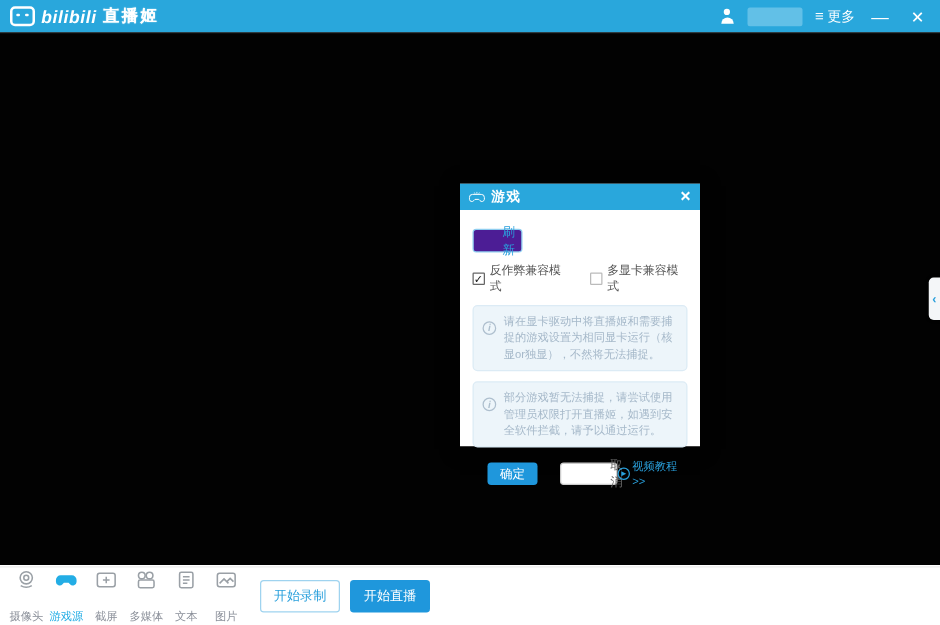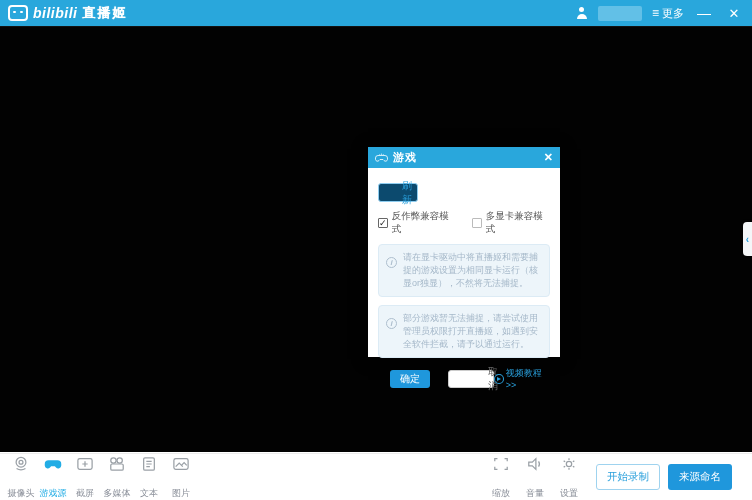--- a/index.html
+++ b/index.html
@@ -37,21 +37,21 @@
   .dialog-close { margin-left:auto; color:#fff; font-size:11px; font-weight:bold; cursor:default; }
   .gamepad-glyph { width:13px; height:10px; display:block; }
   .dialog-body { padding:8px 10px 0 10px; }
 
   .name-row { display:flex; align-items:center; gap:4px; padding-bottom:5px; border-bottom:1px solid #e7ebee; color:#8a949c; font-size:10px; }
   .name-value { color:#8a949c; }
 
   .proc-row { margin-top:7px; display:flex; align-items:center; gap:6px; }
   .proc-select { flex:1; height:19px; border:1px solid #e3e9ee; border-radius:2px; display:flex; align-items:center; padding:0 5px; color:#9aa6b0; font-size:9.5px; }
   .proc-chevron { margin-left:auto; color:#9aa6b0; font-size:9px; }
-  .refresh-btn { width:40px; height:19px; border:1px solid #8ecdf0; border-radius:3px; background:#0c4a6e; color:#2aa0dc; font-size:10px; display:flex; align-items:center; justify-content:center;padding-left:23px; }
+  .refresh-btn { width:40px; height:19px; border:1px solid #8ecdf0; border-radius:3px; background:#4c1d95; color:#2aa0dc; font-size:10px; display:flex; align-items:center; justify-content:center;padding-left:23px; }
 
   .check-row { margin-top:8px; display:flex; align-items:center; gap:16px; }
   .check-item { display:flex; align-items:center; gap:4px; color:#555; font-size:9.5px; }
   .cbox { width:10px; height:10px; border:1px solid #666; border-radius:1px; background:#fff; display:flex; align-items:center; justify-content:center; font-size:9px; color:#222; line-height:1; }
   .cbox.empty { border-color:#bbb; color:transparent; }
 
   .notice { margin-top:8px; background:#edf5fa; border:1px solid #dcebf5; border-radius:4px; padding:6px 7px; display:flex; gap:6px; align-items:flex-start; }
   .info-circle { flex:0 0 auto; width:11px; height:11px; margin-top:6px; border-radius:50%; border:1px solid #aebfce; color:#aebfce; font-size:8px; font-weight:bold; display:flex; align-items:center; justify-content:center; font-style:italic; }
   .notice-text { color:#a5b8c9; font-size:9px; line-height:1.45; }
 
@@ -187,42 +187,20 @@
       </div>
       <div class="tool-item">
         <svg viewBox="0 0 20 18">
             <rect x="2" y="3" width="16" height="12" rx="2"></rect>
             <path d="M4 12 l4 -4 4 4 M11 10 l2.5 -2.5 3 3"></path>
           </svg>
         <span class="tool-label">图片</span>
       </div>
     </div>
 
-    <div class="ctrl-group">
-      <div class="tool-item">
-        <svg viewBox="0 0 20 18">
-            <path d="M3 6 V3 h3 M17 6 V3 h-3 M3 12 v3 h3 M17 12 v3 h-3"></path>
-          </svg>
-        <span class="tool-label">缩放</span>
-      </div>
-      <div class="tool-item">
-        <svg viewBox="0 0 20 18">
-            <path d="M3 7 h4 l4 -4 v12 l-4 -4 h-4 z"></path>
-            <path d="M14 6 q2 3 0 6"></path>
-          </svg>
-        <span class="tool-label">音量</span>
-      </div>
-      <div class="tool-item">
-        <svg viewBox="0 0 20 18">
-            <circle cx="10" cy="9" r="3"></circle>
-            <path d="M10 2.5 v2 M10 13.5 v2 M4 5.5 l1.7 1 M14.3 11.5 l1.7 1 M4 12.5 l1.7 -1 M14.3 6.5 l1.7 -1"></path>
-          </svg>
-        <span class="tool-label">设置</span>
-      </div>
-    </div>
 
     <div class="action-btns">
       <div class="record-btn">开始录制</div>
-      <div class="live-btn">来源命名</div>
+      <div class="live-btn">开始直播</div>
     </div>
   </div>
 
 </div>
 
 </body></html>

